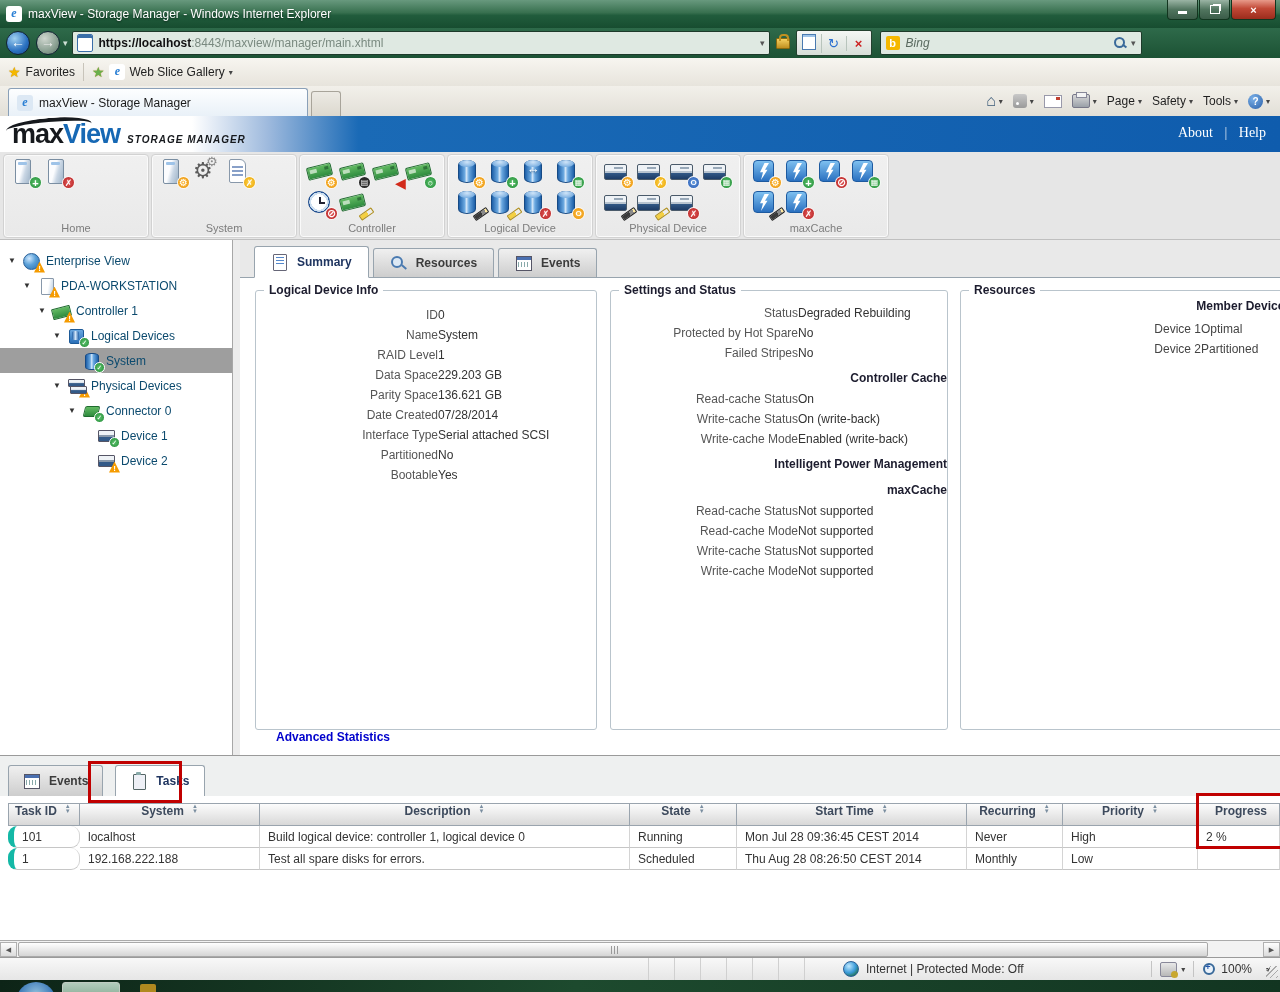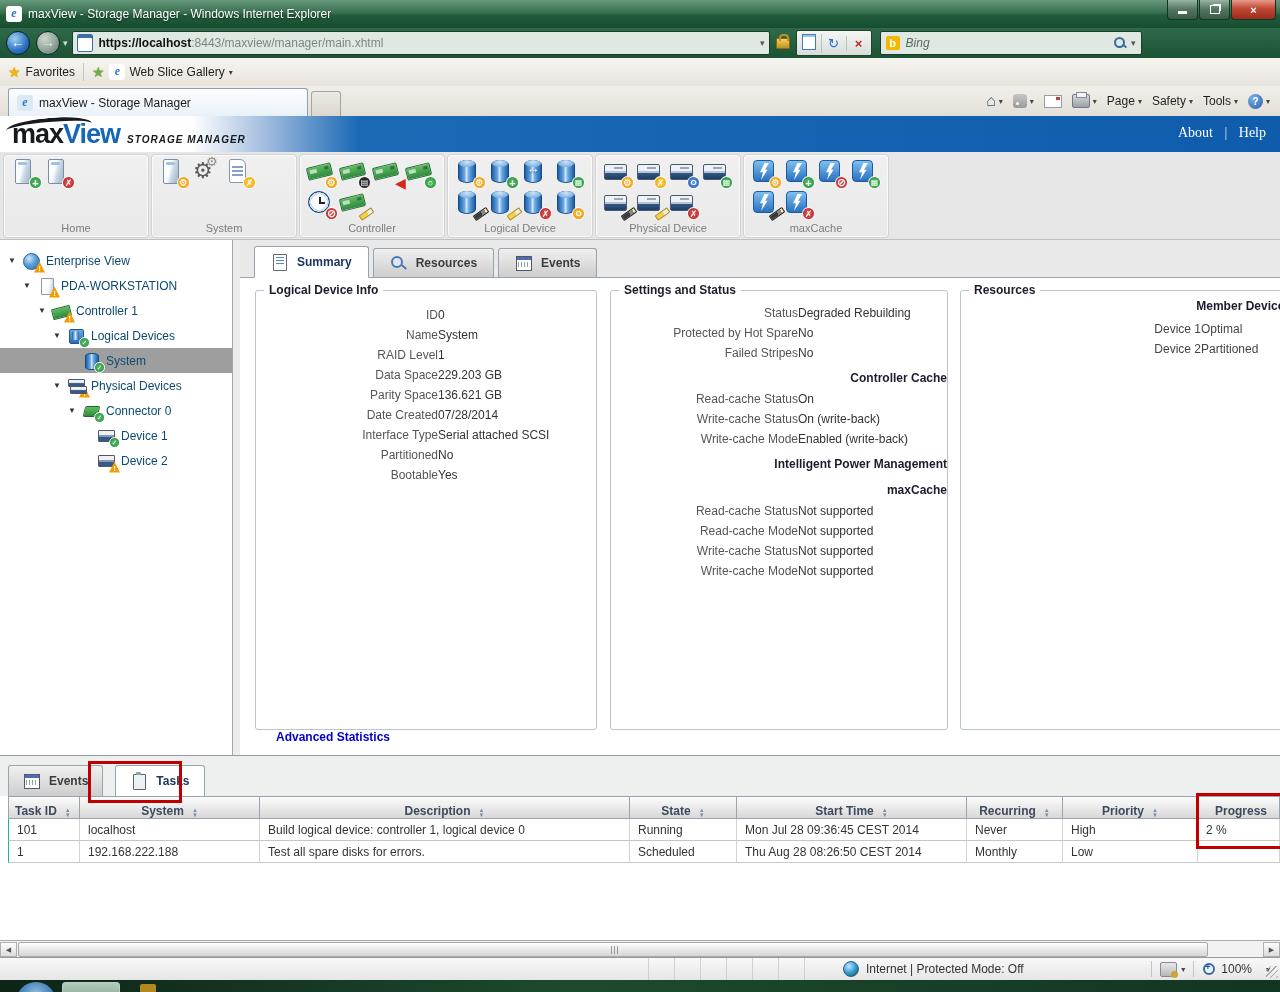--- a/index.html
+++ b/index.html
@@ -222,27 +222,27 @@
   
   #bottom{position:absolute;left:0;top:755px;width:1280px;height:185px;background:#fff;border-top:1px solid #9a9a9a;}
   #btabs{position:absolute;left:0;top:0;right:0;height:40px;background:#eef0f0;display:flex;align-items:flex-end;padding-left:8px;box-sizing:border-box;}
   .btab{height:30px;display:flex;align-items:center;padding:0 14px;margin-right:12px;cursor:pointer;
     border:1px solid #98a4ae;border-bottom:none;border-radius:3px 3px 0 0;font-weight:bold;color:#3c3c3c;
     background:linear-gradient(#f0f0f0,#cdcdcd);}
   .btab.active{background:#fff;color:#1f3560;}
   #tasktable{position:absolute;left:8px;top:40px;width:1272px;}
   .thr,.trr{display:grid;grid-template-columns:72px 180px 370px 107px 230px 96px 135px 82px;}
   .th{height:23px;box-sizing:border-box;border:1px solid #9aa4ae;border-left:none;
-    background:linear-gradient(#fcfcfc,#d8d8d8);display:flex;align-items:flex-end;justify-content:center;
-    font-weight:bold;color:#3d4a5d;position:relative;}
+    background:linear-gradient(#fcfcfc,#d8d8d8);display:flex;align-items:flex-start;justify-content:center;
+    font-weight:bold;color:#3d4a5d;position:relative;margin-top:7px;}
   .th:first-child{border-left:1px solid #9aa4ae;justify-content:flex-start;padding-left:6px;}
   .sortglyph{display:inline-flex;flex-direction:column;margin-left:8px;color:#7a8ea0;font-size:6px;line-height:5px;}
   .td{height:22px;box-sizing:border-box;border-bottom:1px solid #c6c6c6;border-right:1px solid #d4d4d4;
     display:flex;align-items:center;padding-left:8px;color:#333;overflow:hidden;white-space:nowrap;}
-  .trr .td:first-child{border-left:1px solid #14b8a6;}
+  .trr .td:first-child{border-left:6px solid #14b8a6;border-radius:9px;}
   .annotation-box{position:absolute;border:3px solid #c00000;pointer-events:none;}
   #anno-tasks{left:88px;top:5px;width:88px;height:36px;}
   #anno-progress{left:1196px;top:37px;width:81px;height:50px;}
   
   #hscroll{position:absolute;left:0;top:940px;width:1280px;height:17px;background:#f2f2f2;border-top:1px solid #aaa;box-sizing:border-box;}
   .scrollarrow{position:absolute;top:1px;width:17px;height:15px;background:linear-gradient(#fdfdfd,#dcdcdc);
     border:1px solid #b0b0b0;box-sizing:border-box;text-align:center;font-size:7px;line-height:14px;color:#555;}
   #scrollthumb{position:absolute;left:18px;top:1px;width:1190px;height:15px;border:1px solid #a8a8a8;border-radius:2px;
     background:linear-gradient(#fefefe,#d5d5d5);box-sizing:border-box;}
   #scrollthumb::before{content:"";position:absolute;left:592px;top:3px;width:8px;height:8px;

